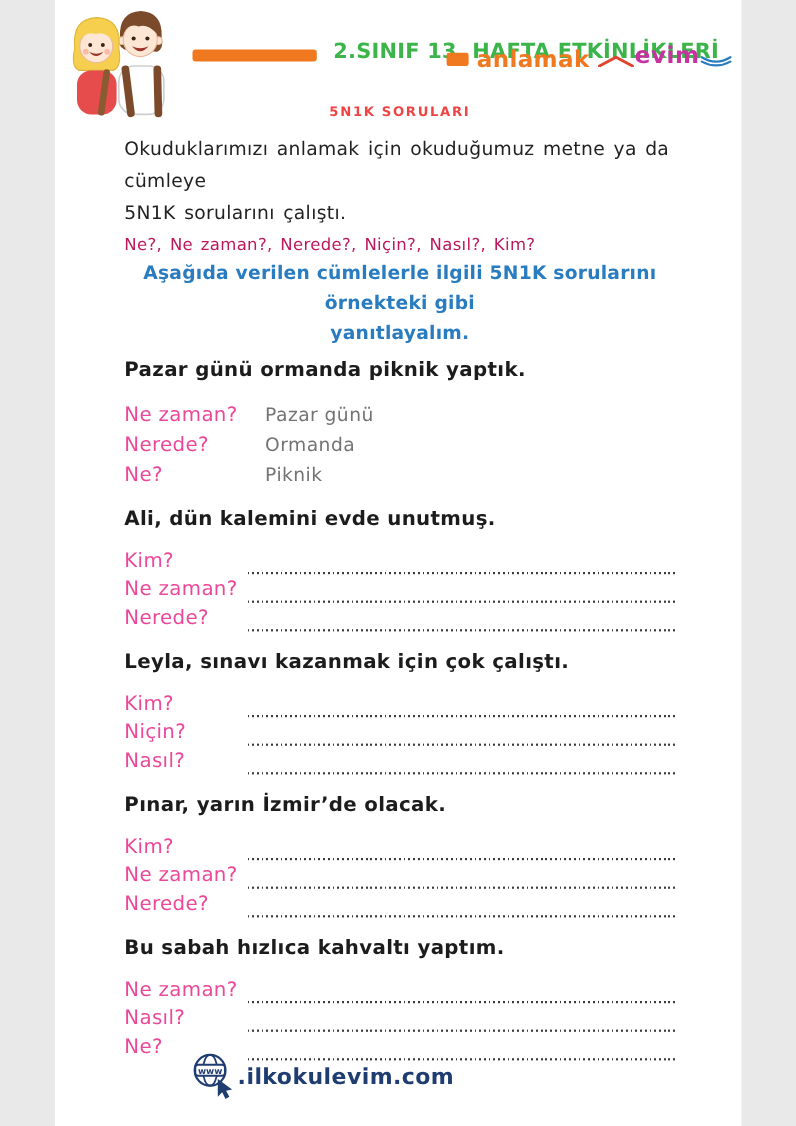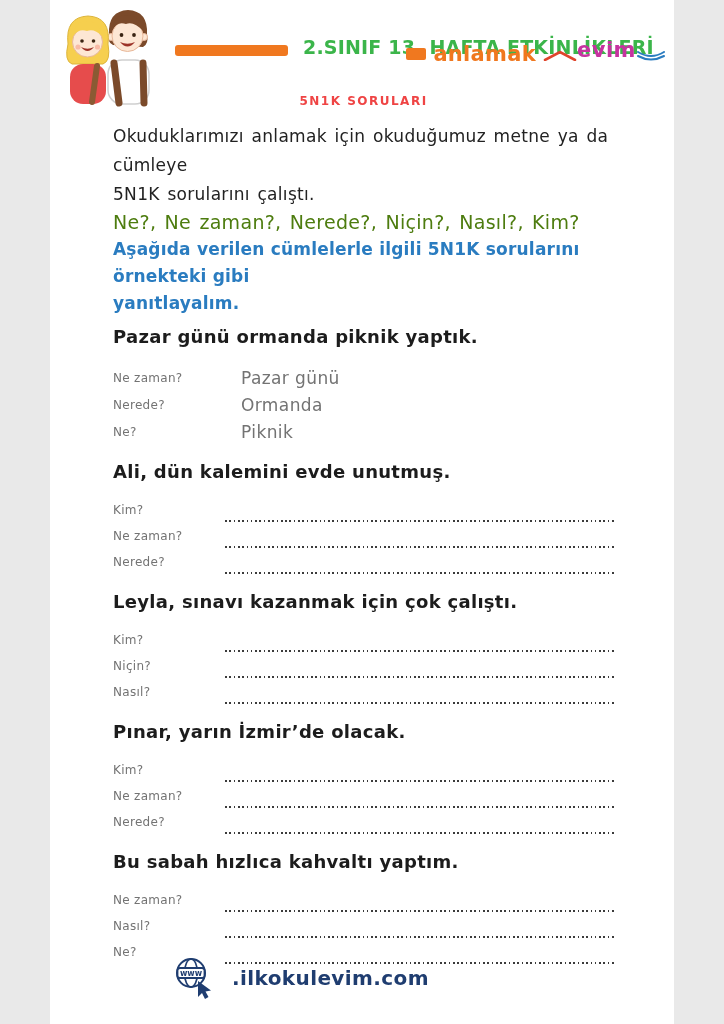--- a/index.html
+++ b/index.html
@@ -31,45 +31,45 @@
   .logo-evim { display:inline-flex; align-items:flex-end; line-height:1; }
   .logo-evim-text { font-size:21px; font-weight:bold; color:#c633a0; letter-spacing:0.5px; }
   
   .content { position:absolute; left:63px; right:60px; top:90px; }
   .worksheet-heading {
     text-align:center; font-size:12px; font-weight:bold;
     color:#ef4444; letter-spacing:1.5px; line-height:22px;
     margin-bottom:10px;
   }
   .intro-line { font-size:17px; line-height:29px; letter-spacing:0.3px; word-spacing:2px; color:#222; }
-  .question-words { font-size:19px; line-height:27px; letter-spacing:0.3px; word-spacing:2px; color:#4d7c0f; }
-  .instruction-line { font-size:17px; font-weight:bold; line-height:27px; letter-spacing:0.2px; color:#2a7cc0; }
+  .question-words { font-size:15px; line-height:27px; letter-spacing:0.3px; word-spacing:2px; color:#be185d; }
+  .instruction-line { font-size:17px; font-weight:bold; line-height:27px; letter-spacing:0.2px; color:#2a7cc0;text-align:center; }
   .sentence {
     font-size:18px; font-weight:bold; letter-spacing:0.3px;
     line-height:24px; color:#1c1c1c; margin:16px 0 12px 0;
   }
   .example-sentence { margin:8px 0 14px 0; }
   .qa-row { display:flex; align-items:flex-end; height:26px; }
   .example .qa-row { height:27px; }
   .q-label {
-    flex:0 0 112px; font-size:12px; color:#737373;
+    flex:0 0 112px; font-size:18px; color:#ec4899;
     letter-spacing:0.3px; line-height:24px; white-space:nowrap;
   }
   .answer { font-size:17px; color:#737373; letter-spacing:0.4px; line-height:24px; padding-left:16px; }
   .blank {
     flex:1 1 auto; height:20px; align-self:flex-end;
     background:repeating-linear-gradient(90deg,#3b3b3b 0 1.6px,transparent 1.6px 4.3px) bottom / 100% 2px no-repeat;
   }
   
   .footer {
     position:absolute; left:0; right:0; top:955px;
     display:flex; justify-content:space-between; align-items:center;
     padding:0 112px 0 122px;
   }
-  .footer-item { display:flex; align-items:center; gap:16px; }
+  .footer-item { display:flex; align-items:center; gap:0; }
   .footer-text {
     font-size:20px; font-weight:bold; color:#1f3d70; letter-spacing:0.4px; white-space:nowrap;
   }
   .insta-badge {
     width:30px; height:30px; border-radius:9px; margin-right:6px;
     background:radial-gradient(circle at 28% 110%, #fdf497 0%, #fd5949 45%, #d6249f 62%, #9b36c9 90%);
     display:flex; align-items:center; justify-content:center;
   }
 </style>
 </head>

